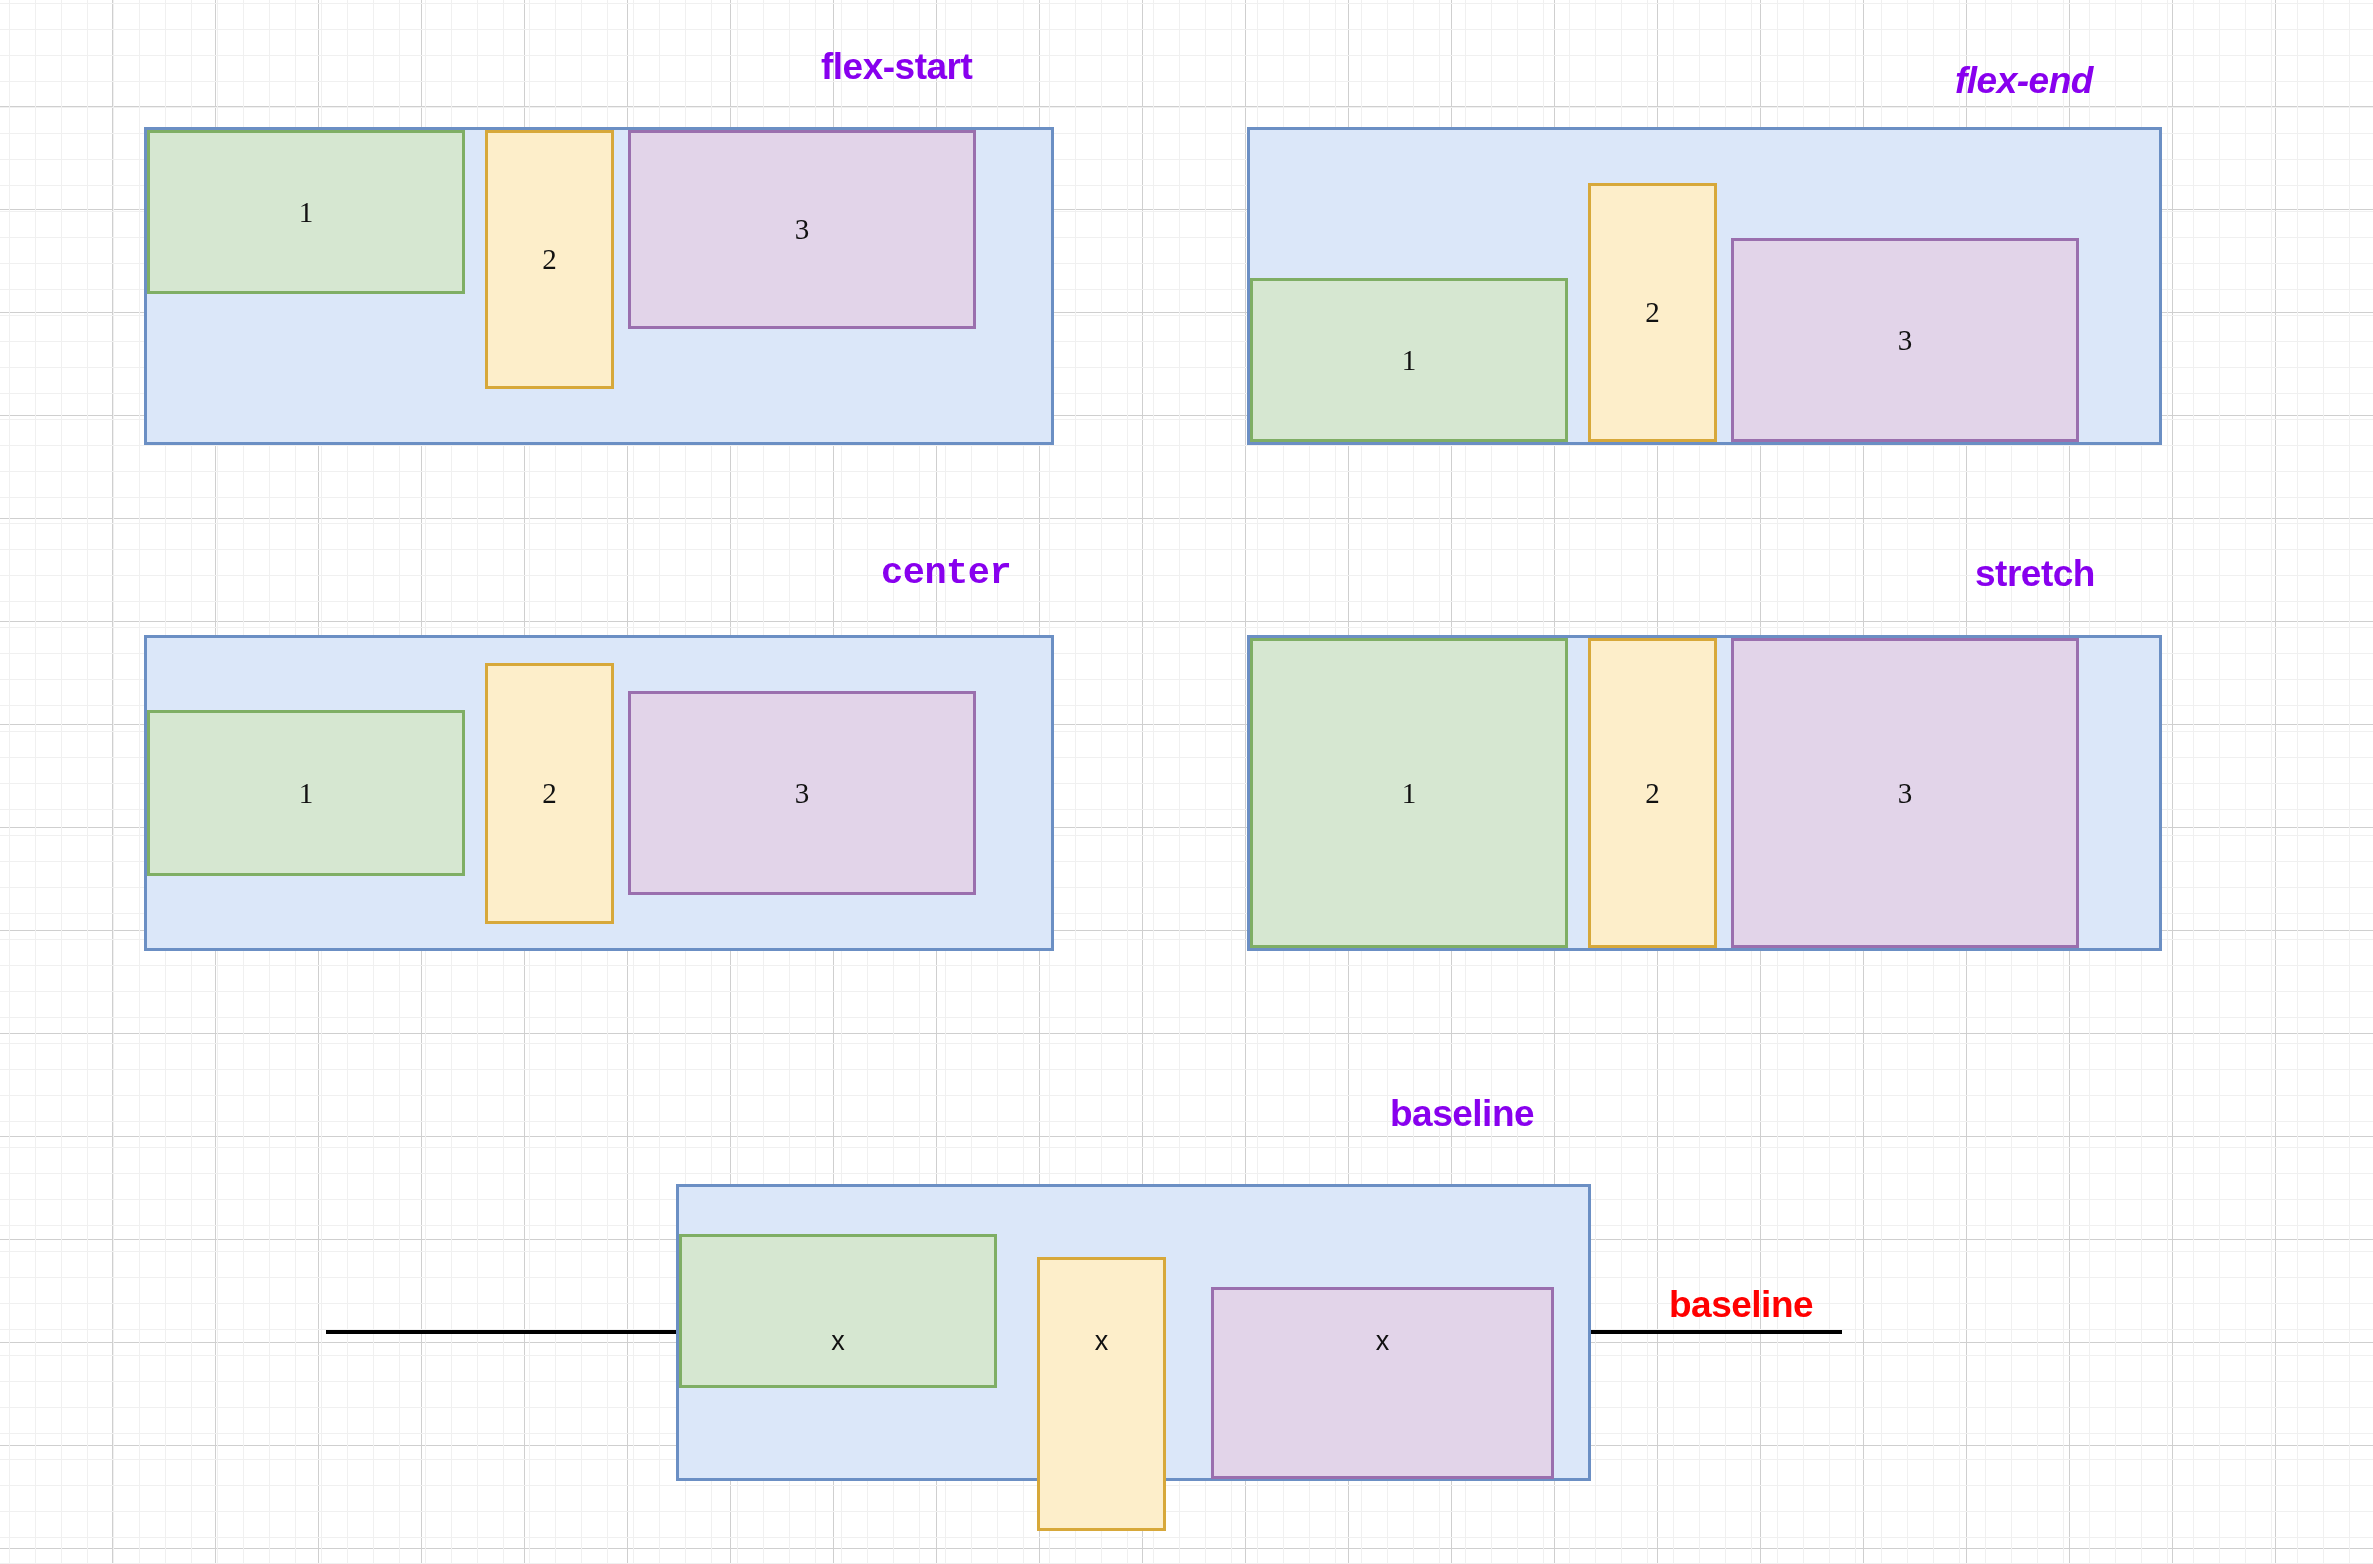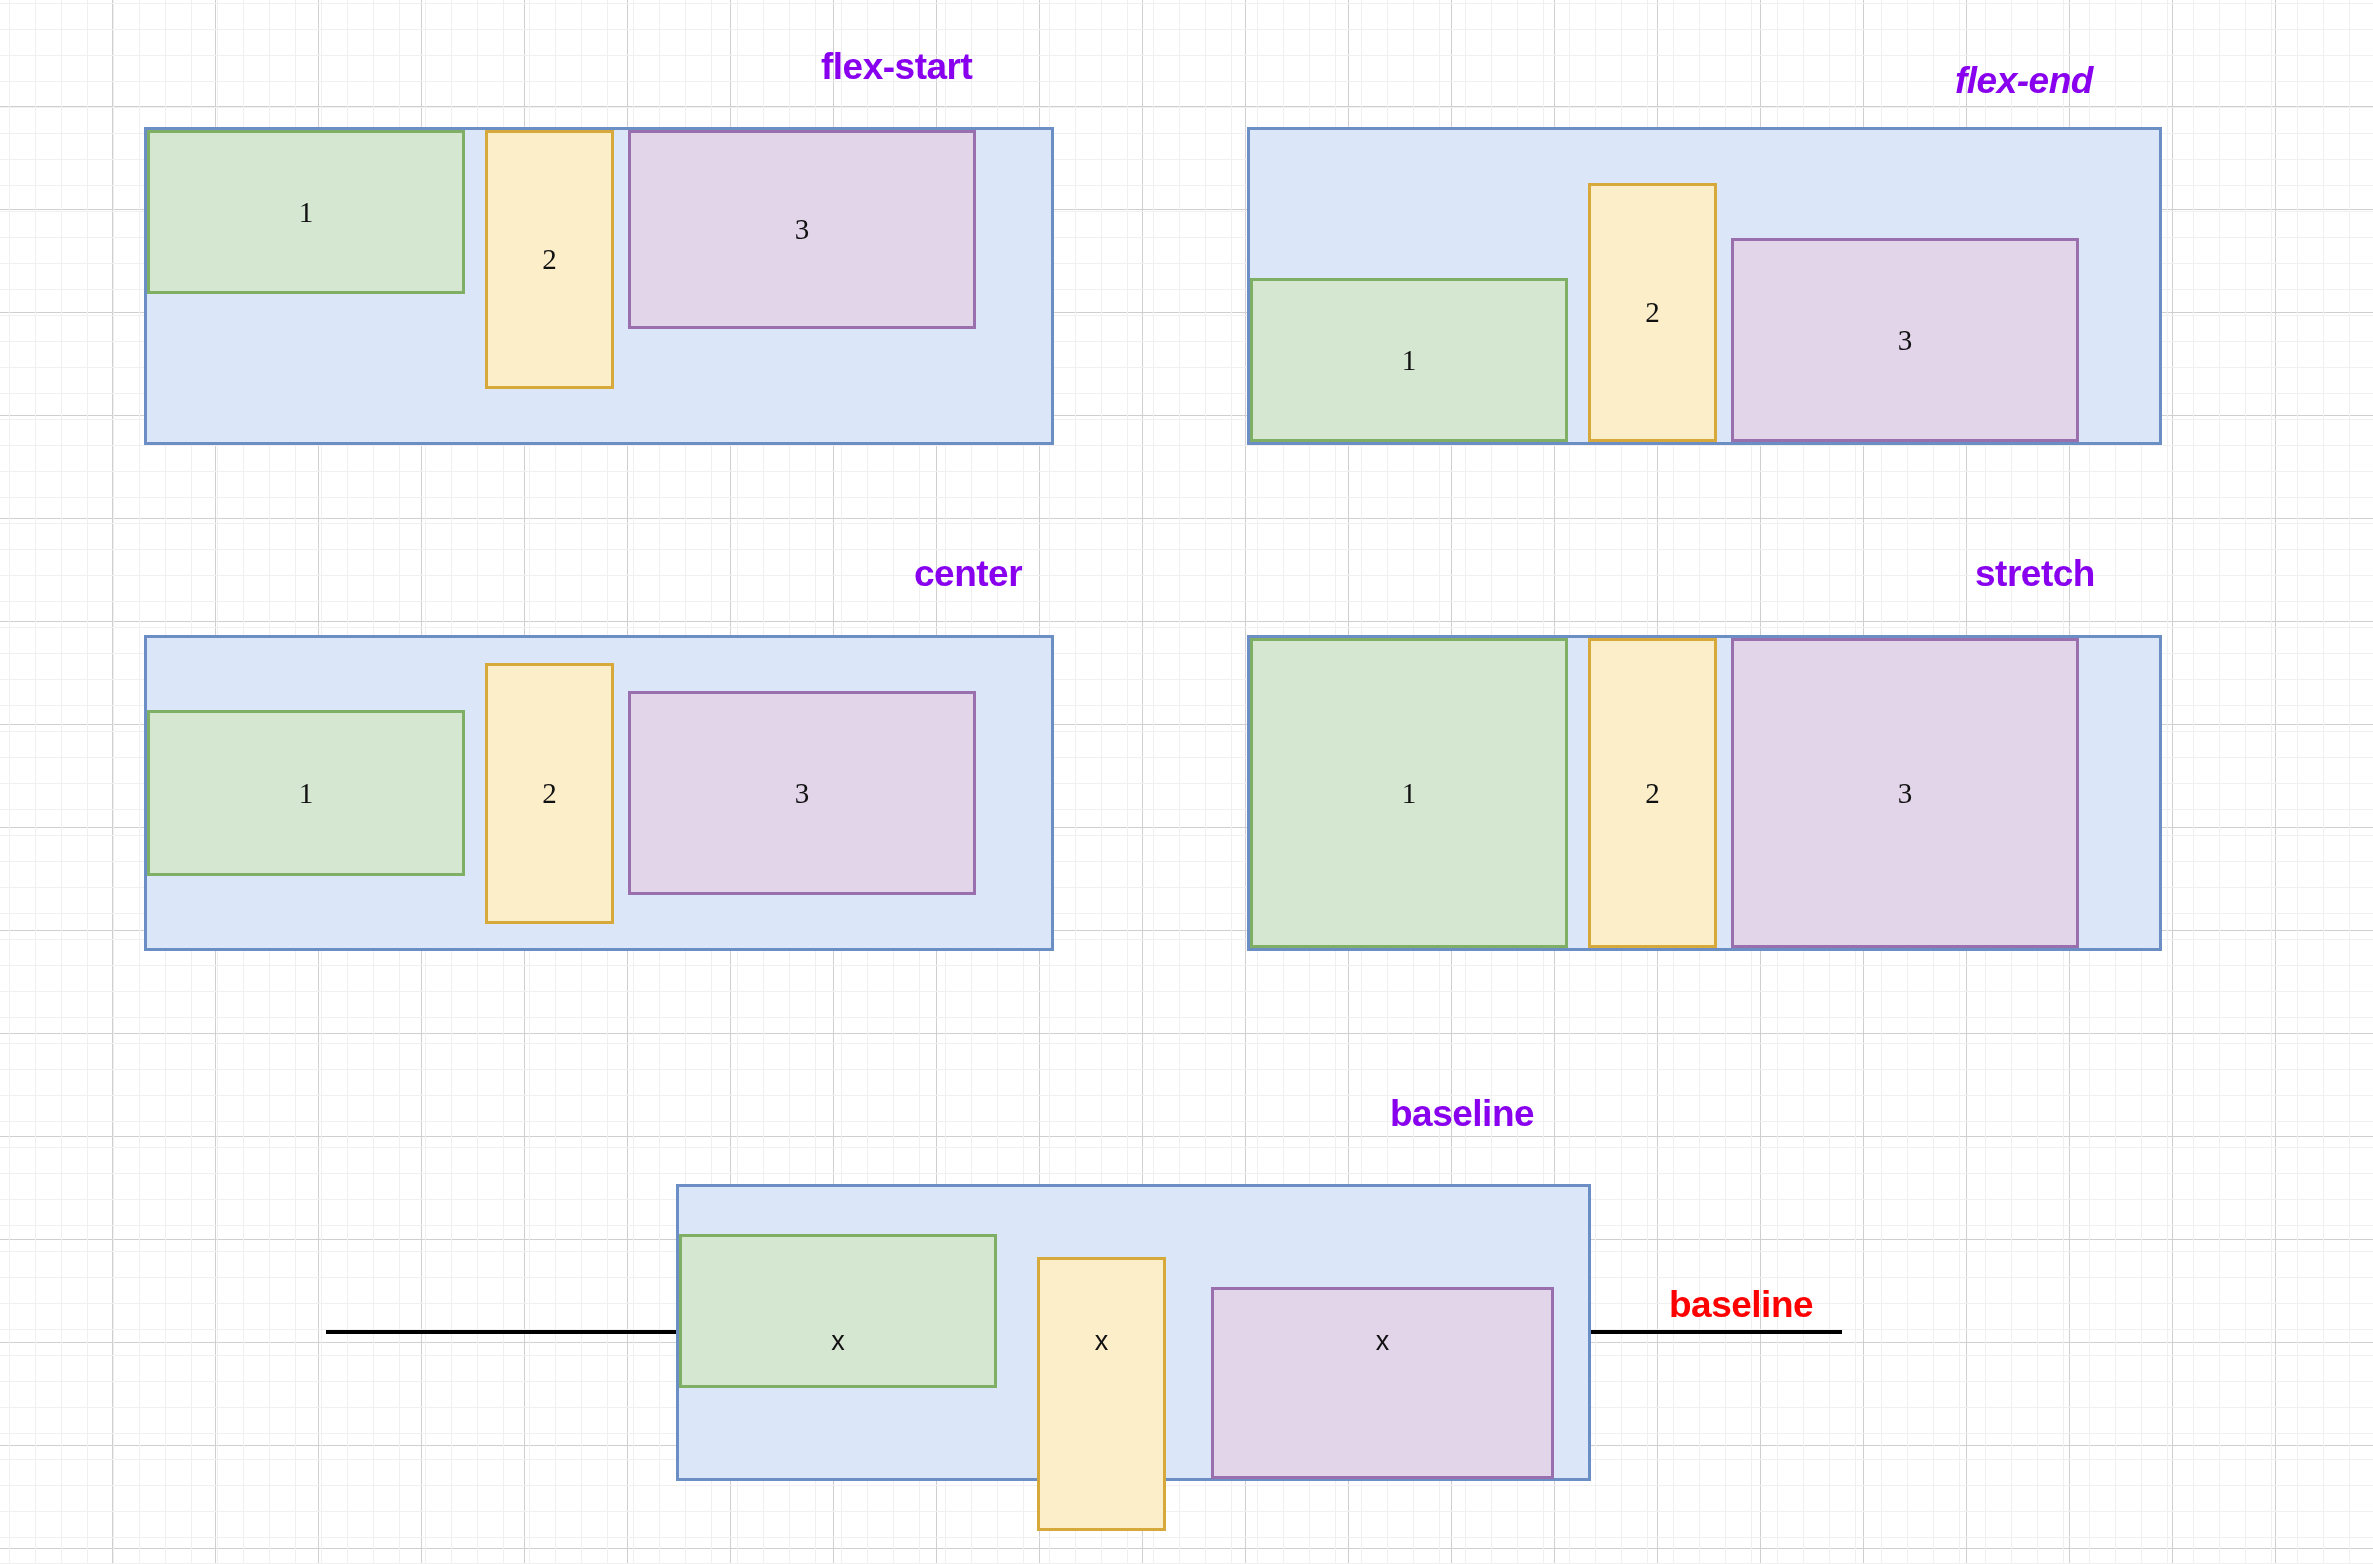--- a/index.html
+++ b/index.html
@@ -113,21 +113,21 @@
       <span class="item-label">1</span>
     </div>
     <div class="item yellow" style="width:129px; height:259px; margin-left:20px;">
       <span class="item-label">2</span>
     </div>
     <div class="item purple" style="width:348px; height:204px; margin-left:14px;">
       <span class="item-label">3</span>
     </div>
   </div>
 
-  <div class="panel-title" style="left:914px; top:555px;">center</div>
+  <div class="panel-title" style="left:881px; top:555px;font-family:Liberation Mono, monospace;">center</div>
 
   <div class="flex-container" style="left:144px; top:635px; width:910px; height:316px; align-items:center;">
     <div class="item green" style="width:318px; height:166px;">
       <span class="item-label">1</span>
     </div>
     <div class="item yellow" style="width:129px; height:261px; margin-left:20px;">
       <span class="item-label">2</span>
     </div>
     <div class="item purple" style="width:348px; height:204px; margin-left:14px;">
       <span class="item-label">3</span>

